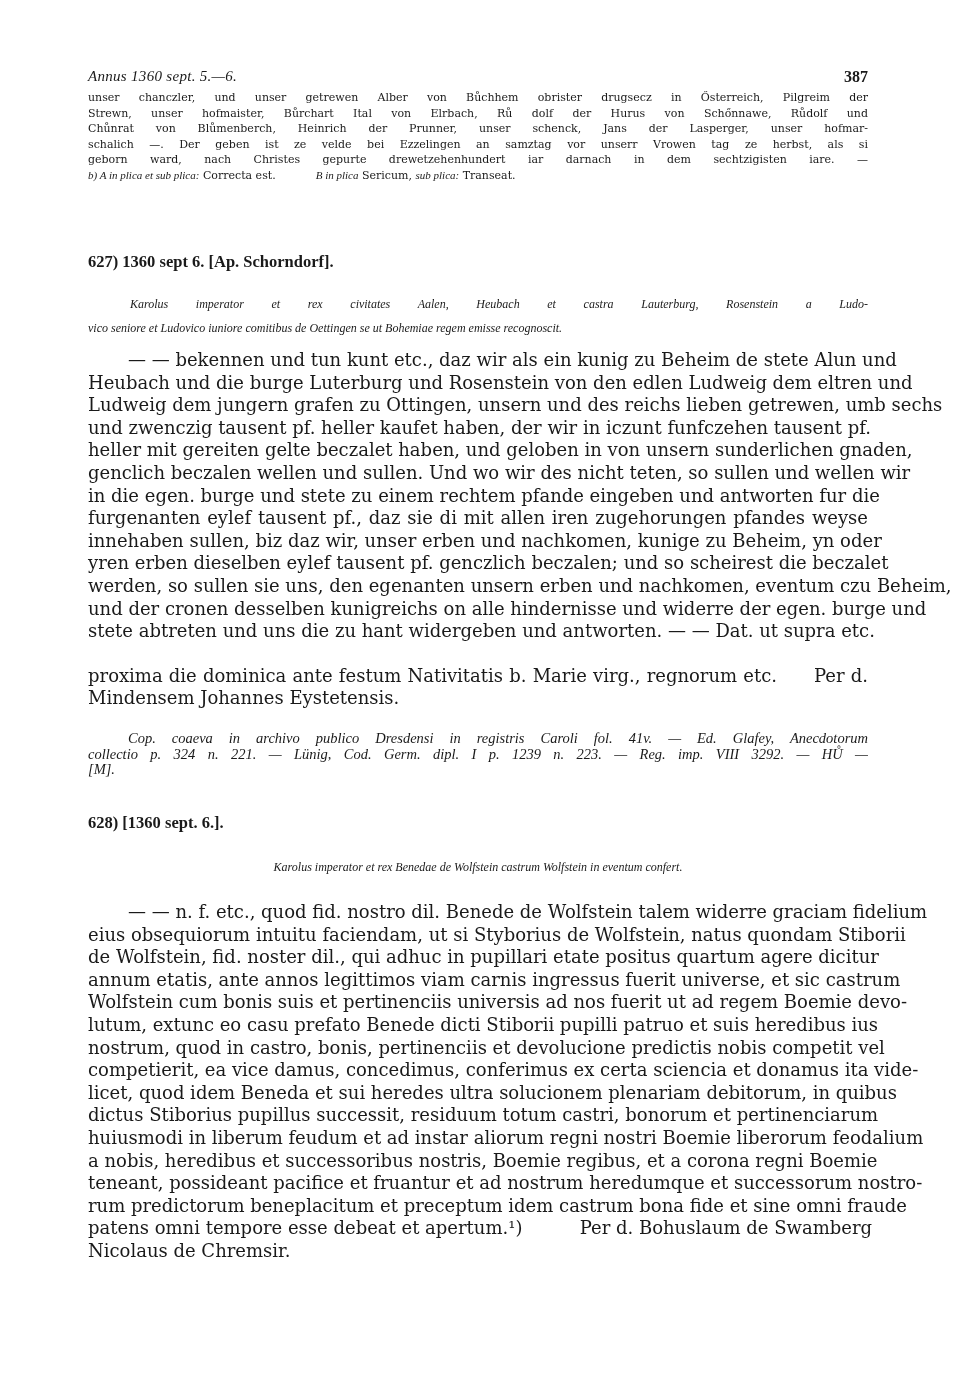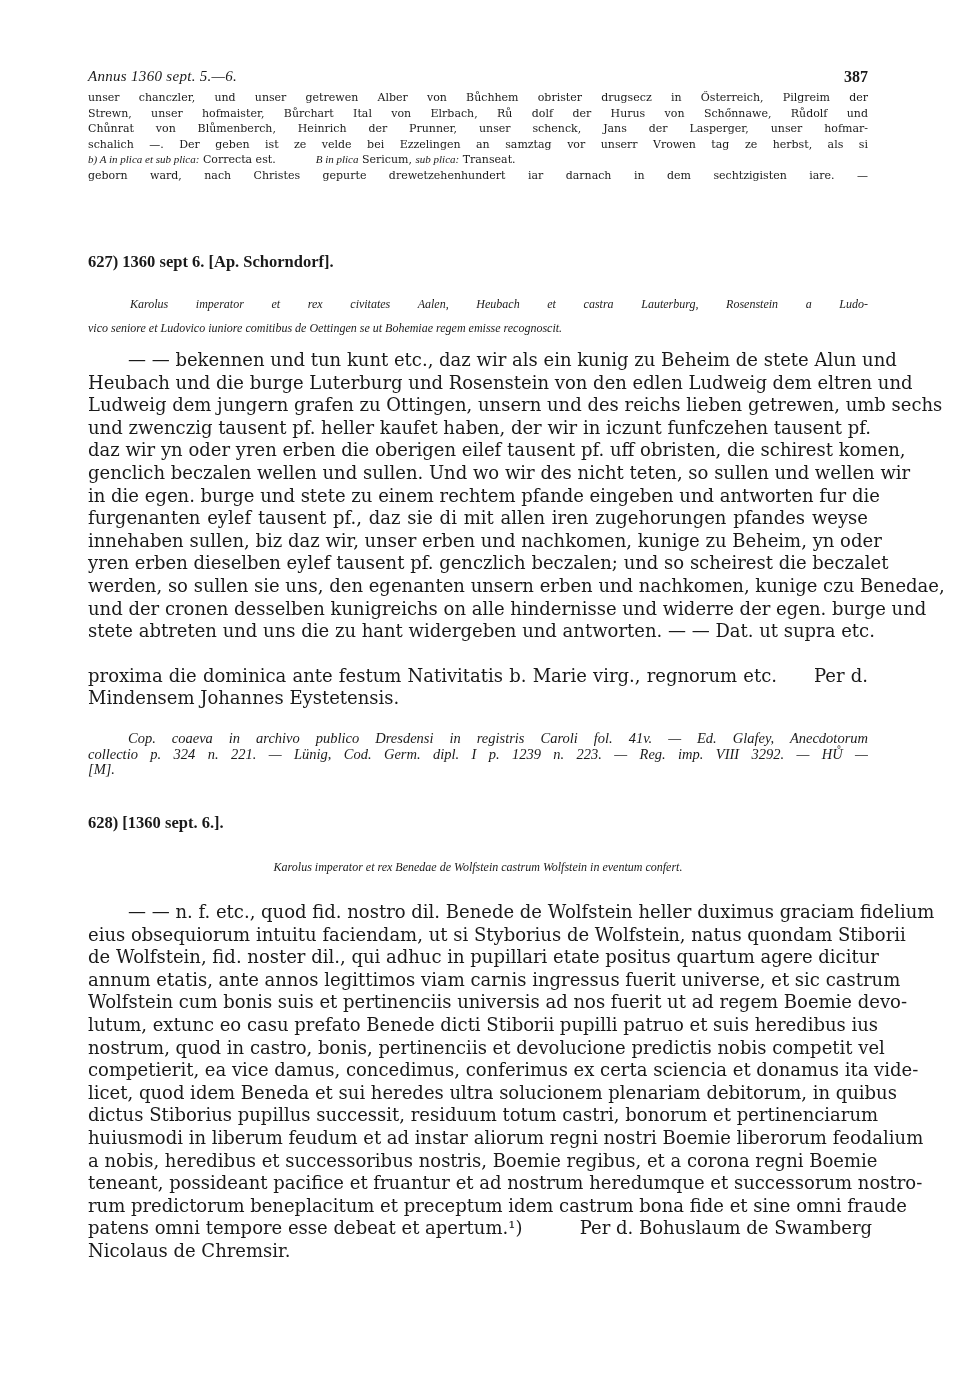--- a/index.html
+++ b/index.html
@@ -51,63 +51,63 @@
   <div class="running-head">
     <div class="running-title">Annus 1360 sept. 5.—6.</div>
     <div class="page-number">387</div>
   </div>
 
   <div class="small-block top-block">
     <span class="line">unser chanczler, und unser getrewen Alber von Bůchhem obrister drugsecz in Ősterreich, Pilgreim der</span>
     <span class="line">Strewn, unser hofmaister, Bůrchart Ital von Elrbach, Rů dolf der Hurus von Schőnnawe, Růdolf und</span>
     <span class="line">Chůnrat von Blůmenberch, Heinrich der Prunner, unser schenck, Jans der Lasperger, unser hofmar-</span>
     <span class="line">schalich —. Der geben ist ze velde bei Ezzelingen an samztag vor unserr Vrowen tag ze herbst, als si</span>
+    <span class="line">geborn ward, nach Christes gepurte drewetzehenhundert iar darnach in dem sechtzigisten iare. —</span>
     <span class="line last"><span class="it">b) A in plica et sub plica:</span> <span>Correcta est.</span><span class="gap"></span><span class="it">B in plica</span> <span>Sericum,</span> <span class="it">sub plica:</span> <span>Transeat.</span></span>
-    <span class="line">geborn ward, nach Christes gepurte drewetzehenhundert iar darnach in dem sechtzigisten iare. —</span>
   </div>
 
   <div class="heading heading-627">627) 1360 sept 6. [Ap. Schorndorf].</div>
 
   <div class="regest regest-627">
     <span class="line first">Karolus imperator et rex civitates Aalen, Heubach et castra Lauterburg, Rosenstein a Ludo-</span>
     <span class="line last">vico seniore et Ludovico iuniore comitibus de Oettingen se ut Bohemiae regem emisse recognoscit.</span>
   </div>
 
   <div class="body-text body-627">
     <span class="line first">— — bekennen und tun kunt etc., daz wir als ein kunig zu Beheim de stete Alun und</span>
     <span class="line">Heubach und die burge Luterburg und Rosenstein von den edlen Ludweig dem eltren und</span>
     <span class="line">Ludweig dem jungern grafen zu Ottingen, unsern und des reichs lieben getrewen, umb sechs</span>
     <span class="line">und zwenczig tausent pf. heller kaufet haben, der wir in iczunt funfczehen tausent pf.</span>
-    <span class="line">daz wir yn oder yren erben die oberigen eilef tausent pf. uff obristen, die schirest komen,</span>
+    <span class="line">heller mit gereiten gelte beczalet haben, und geloben in von unsern sunderlichen gnaden,</span>
     <span class="line">genclich beczalen wellen und sullen. Und wo wir des nicht teten, so sullen und wellen wir</span>
     <span class="line">in die egen. burge und stete zu einem rechtem pfande eingeben und antworten fur die</span>
     <span class="line">furgenanten eylef tausent pf., daz sie di mit allen iren zugehorungen pfandes weyse</span>
     <span class="line">innehaben sullen, biz daz wir, unser erben und nachkomen, kunige zu Beheim, yn oder</span>
     <span class="line">yren erben dieselben eylef tausent pf. genczlich beczalen; und so scheirest die beczalet</span>
-    <span class="line">werden, so sullen sie uns, den egenanten unsern erben und nachkomen, kunige czu Benedae,</span>
+    <span class="line">werden, so sullen sie uns, den egenanten unsern erben und nachkomen, eventum czu Beheim,</span>
     <span class="line">und der cronen desselben kunigreichs on alle hindernisse und widerre der egen. burge und</span>
     <span class="line">stete abtreten und uns die zu hant widergeben und antworten. — — Dat. ut supra etc.</span>
     <span class="line" style="white-space: pre; margin-top: 22px;">proxima die dominica ante festum Nativitatis b. Marie virg., regnorum etc.      Per d.</span>
     <span class="line last">Mindensem Johannes Eystetensis.</span>
   </div>
 
   <div class="source-note">
     <span class="line first">Cop. coaeva in archivo publico Dresdensi in registris Caroli fol. 41v. — Ed. Glafey, Anecdotorum</span>
     <span class="line">collectio p. 324 n. 221. — Lünig, Cod. Germ. dipl. I p. 1239 n. 223. — Reg. imp. VIII 3292. — HŮ —</span>
     <span class="line last">[M].</span>
   </div>
 
   <div class="heading heading-628">628) [1360 sept. 6.].</div>
 
   <div class="regest regest-628">
     <span class="line">Karolus imperator et rex Benedae de Wolfstein castrum Wolfstein in eventum confert.</span>
   </div>
 
   <div class="body-text body-628">
-    <span class="line first">— — n. f. etc., quod fid. nostro dil. Benede de Wolfstein heller duximus graciam fidelium</span>
+    <span class="line first">— — n. f. etc., quod fid. nostro dil. Benede de Wolfstein talem widerre graciam fidelium</span>
     <span class="line">eius obsequiorum intuitu faciendam, ut si Styborius de Wolfstein, natus quondam Stiborii</span>
     <span class="line">de Wolfstein, fid. noster dil., qui adhuc in pupillari etate positus quartum agere dicitur</span>
     <span class="line">annum etatis, ante annos legittimos viam carnis ingressus fuerit universe, et sic castrum</span>
     <span class="line">Wolfstein cum bonis suis et pertinenciis universis ad nos fuerit ut ad regem Boemie devo-</span>
     <span class="line">lutum, extunc eo casu prefato Benede dicti Stiborii pupilli patruo et suis heredibus ius</span>
     <span class="line">nostrum, quod in castro, bonis, pertinenciis et devolucione predictis nobis competit vel</span>
     <span class="line">competierit, ea vice damus, concedimus, conferimus ex certa sciencia et donamus ita vide-</span>
     <span class="line">licet, quod idem Beneda et sui heredes ultra solucionem plenariam debitorum, in quibus</span>
     <span class="line">dictus Stiborius pupillus successit, residuum totum castri, bonorum et pertinenciarum</span>
     <span class="line">huiusmodi in liberum feudum et ad instar aliorum regni nostri Boemie liberorum feodalium</span>

